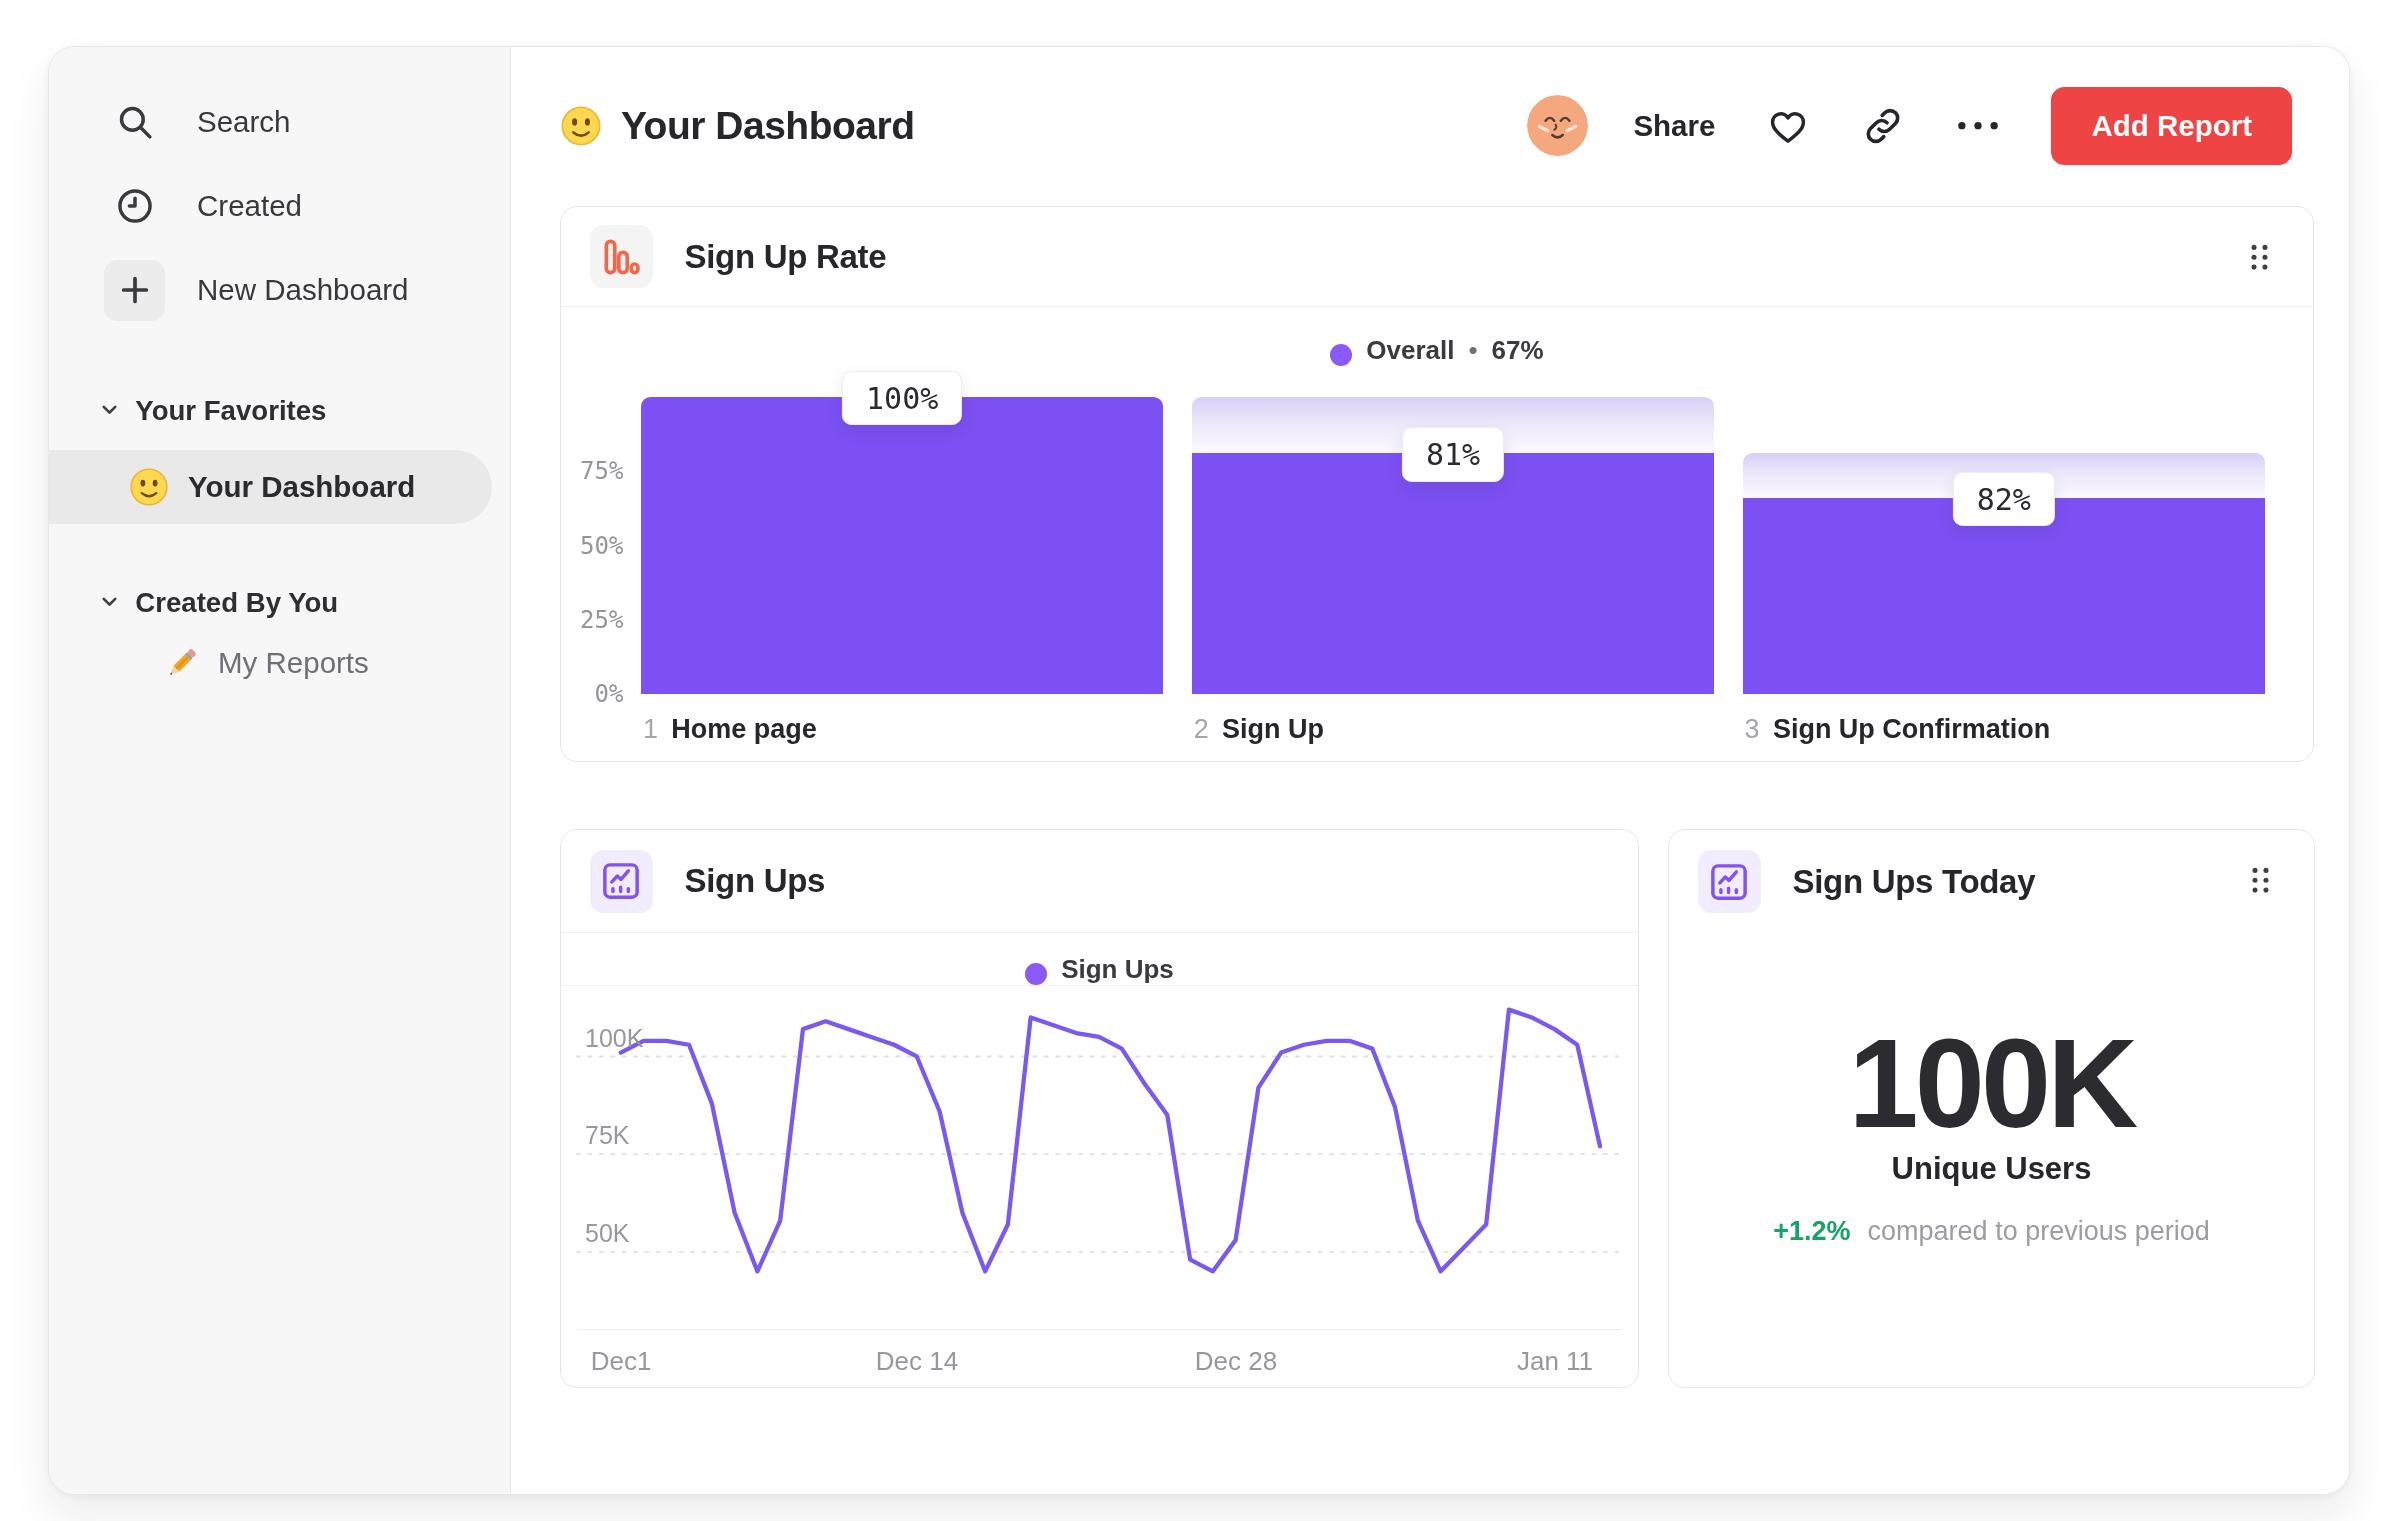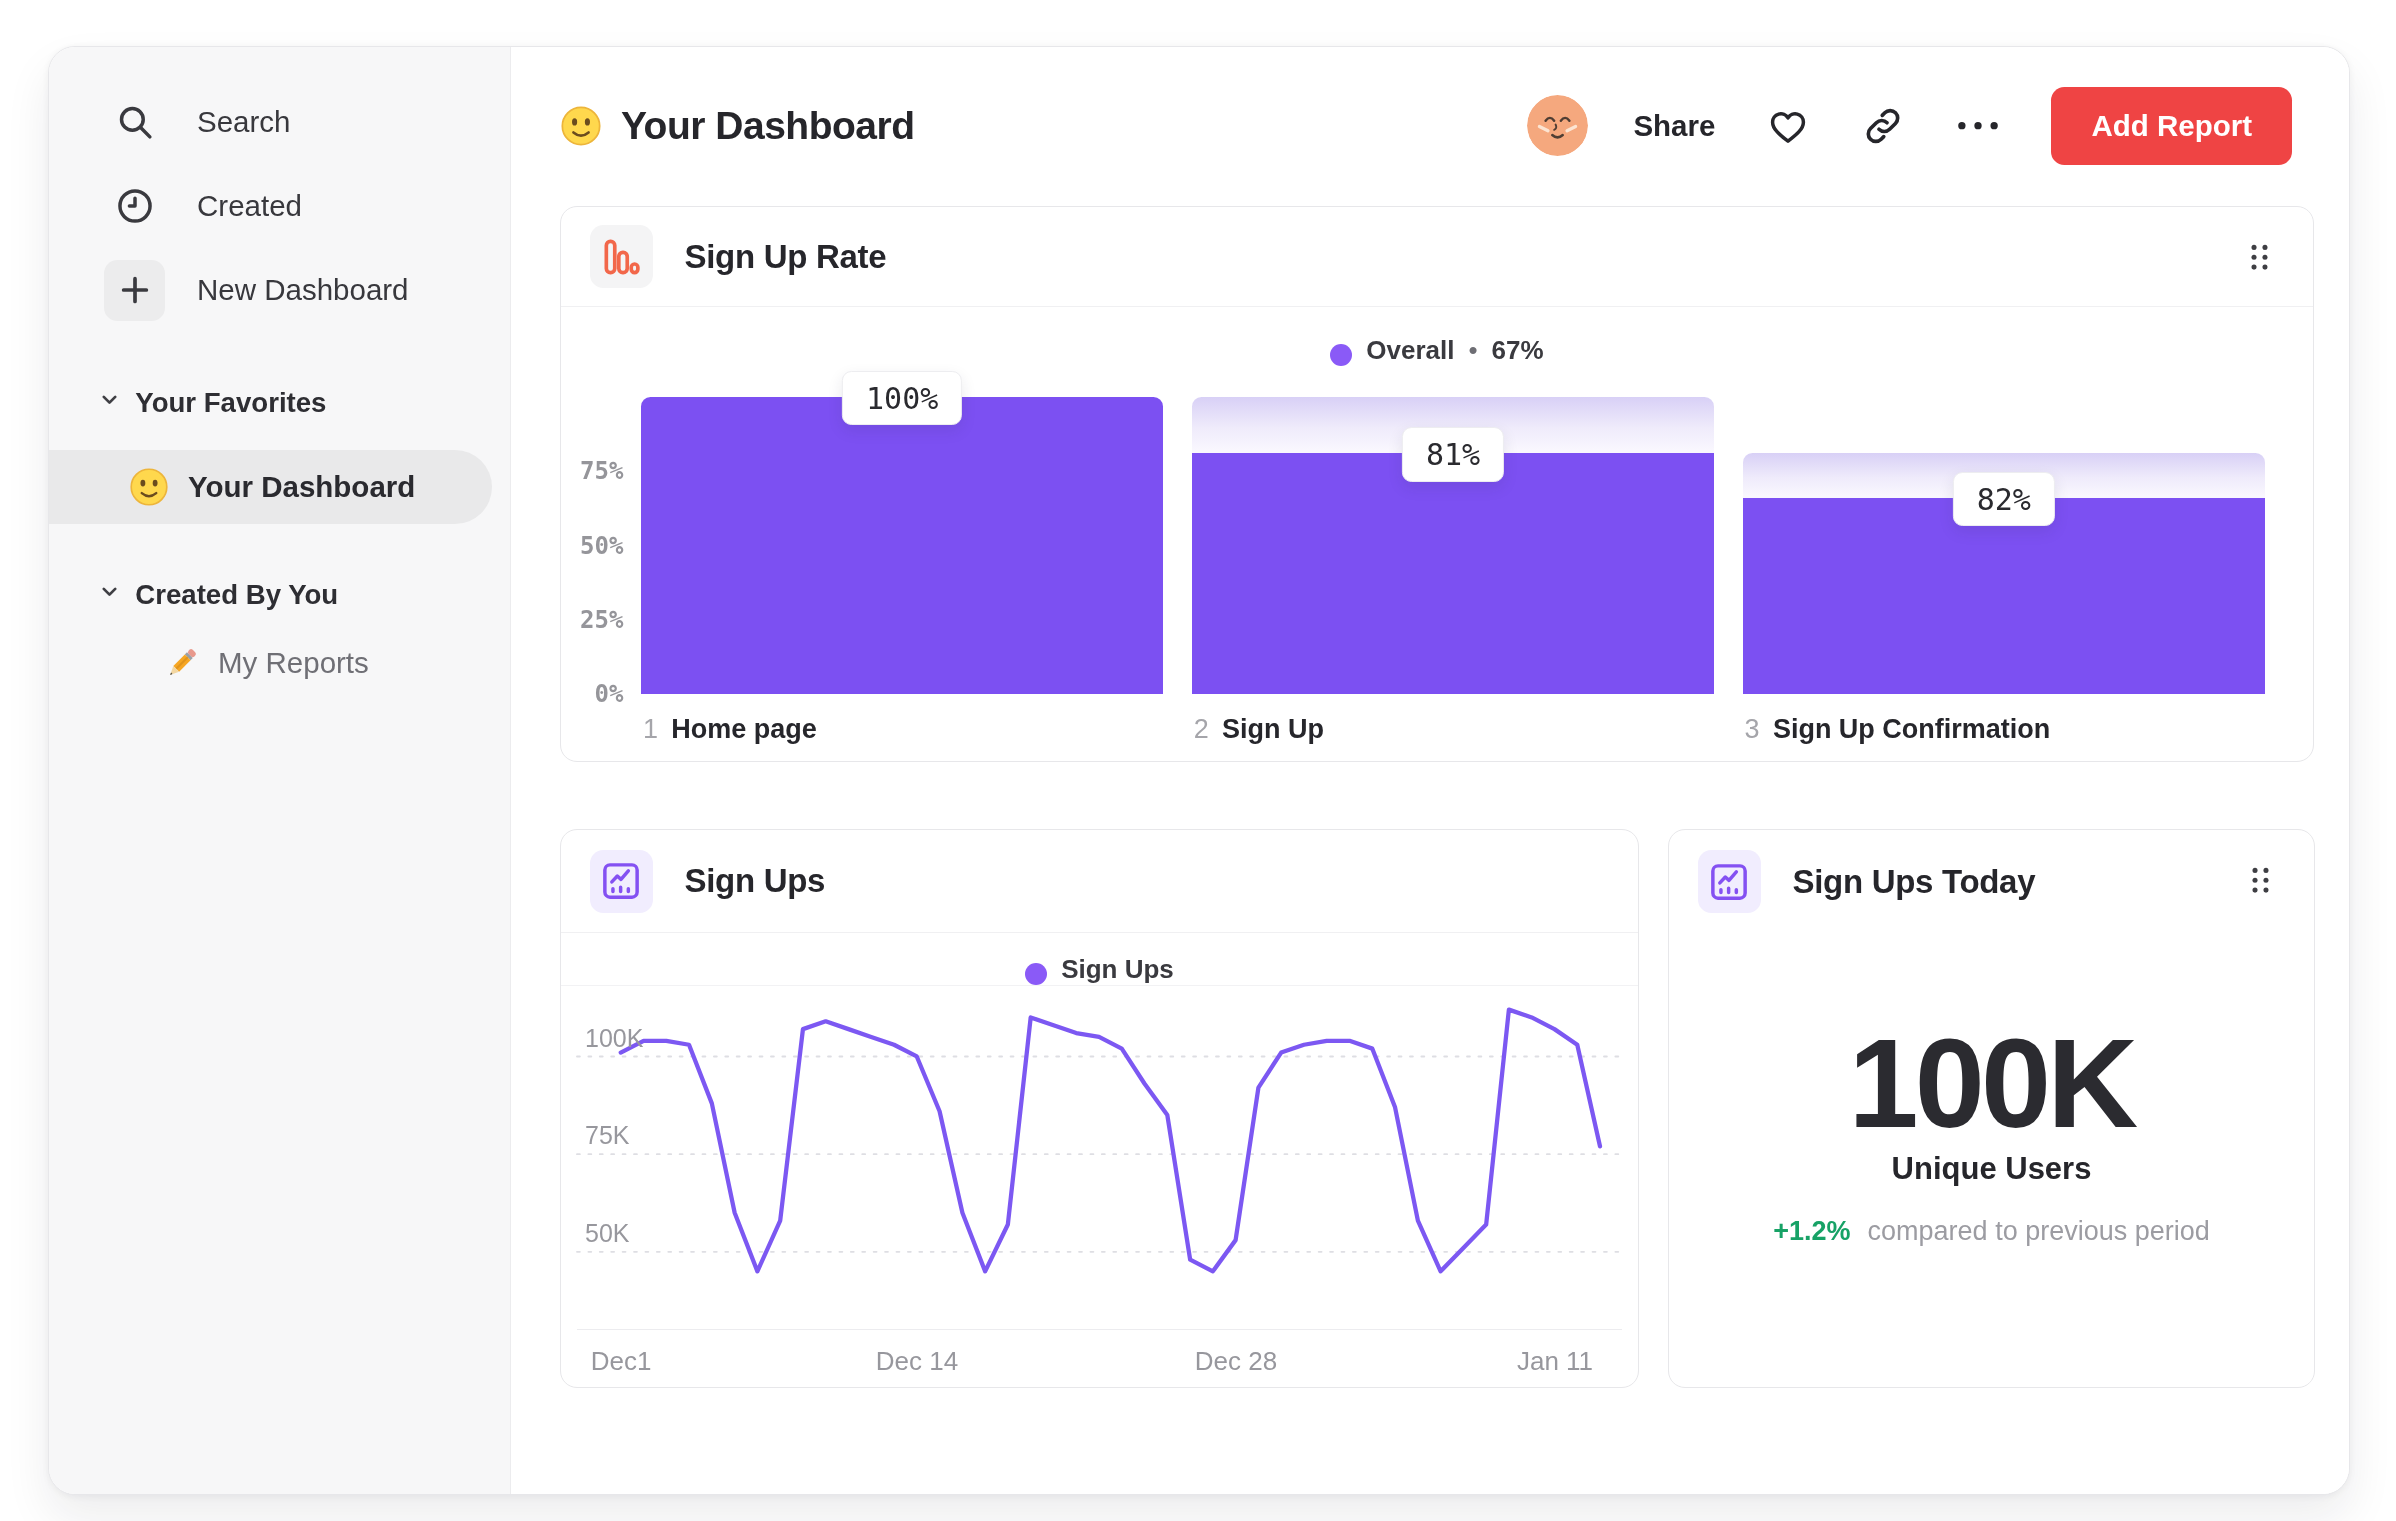--- a/index.html
+++ b/index.html
@@ -11,21 +11,21 @@
     box-shadow:0 23px 46px rgba(20,20,40,.08),0 1.9px 7.6px rgba(20,20,40,.05);
     display:flex;overflow:hidden;}
 
   
   .sidebar{width:462px;flex-shrink:0;background:#F7F7F8;border-right:1px solid #ECECEE;padding-top:33px;}
   .side-item{display:flex;align-items:center;height:84px;padding-left:55px;gap:32px;cursor:pointer;}
   .icon-wrap{width:61px;height:61px;display:flex;align-items:center;justify-content:center;border-radius:13.3px;flex-shrink:0;}
   .icon-wrap.boxed{background:#ECECED;}
   .icon-wrap svg{width:42px;height:42px;}
   .side-label{font-size:29.5px;font-weight:500;color:#38383D;}
-  .section-head{display:flex;align-items:flex-start;gap:13.3px;padding-left:48px;margin-top:55px;height:48px;cursor:pointer;}
+  .section-head{display:flex;align-items:center;gap:13.3px;padding-left:48px;margin-top:55px;height:48px;cursor:pointer;}
   .section-head svg{width:25px;height:25px;}
   .section-label{font-size:27.6px;font-weight:700;color:#2E2E33;}
   .fav-pill{margin-top:15px;width:443px;height:74px;background:#E9E9EA;border-radius:0 37px 37px 0;
     display:flex;align-items:center;padding-left:80px;gap:19px;cursor:pointer;}
   .fav-pill .emoji{width:40px;height:40px;}
   .fav-label{font-size:29.5px;font-weight:600;color:#2A2A2F;}
   .sub-item{display:flex;align-items:center;height:57px;margin-top:7.6px;padding-left:112px;gap:15px;cursor:pointer;}
   .sub-item .emoji{width:42px;height:42px;}
   .sub-label{font-size:29.5px;font-weight:500;color:#6F6F75;}
 
@@ -64,21 +64,21 @@
   .legend-row{display:flex;align-items:flex-end;justify-content:center;gap:14px;height:59px;}
   .legend-row.bordered{border-bottom:1.4px solid #F2F2F4;height:53px;}
   .legend-dot{width:22px;height:22px;border-radius:50%;background:#8A5AF7;}
   .legend-text{font-size:26px;font-weight:600;color:#3A3A3F;}
   .legend-sep{font-size:26px;color:#6E6E74;}
   .legend-val{font-size:26px;font-weight:600;color:#3A3A3F;}
 
   
   .funnel-yaxis{position:absolute;left:0;top:190px;width:70px;height:297px;}
   .funnel-yaxis span{position:absolute;right:7.6px;transform:translateY(50%);
-    font-family:"DejaVu Sans Mono",monospace;font-size:24px;color:#95959A;font-weight:bold;}
+    font-family:"DejaVu Sans Mono",monospace;font-size:24px;color:#95959A;}
   .funnel-bars{position:absolute;left:80px;right:48px;top:190px;height:297px;display:flex;gap:28.5px;}
   .funnel-col{flex:1;position:relative;}
   .bar-fill{position:absolute;left:0;right:0;bottom:0;background:#7C50F2;}
   .bar-fill.rounded{border-radius:9.5px 9.5px 0 0;}
   .bar-ghost{position:absolute;left:0;right:0;border-radius:9.5px 9.5px 0 0;
     background:linear-gradient(180deg,#D8D0F6 0%,#EFEBFB 55%,#F9F7FE 95%);}
   .bar-badge{position:absolute;left:50%;transform:translateX(-50%);background:#fff;
     border:1px solid #EDEDF0;border-radius:9.5px;box-shadow:0 5.7px 15px rgba(40,40,70,.10);
     font-family:"DejaVu Sans Mono",monospace;font-size:30px;color:#2A2A2F;
     padding:8.6px 23px;white-space:nowrap;z-index:3;}

